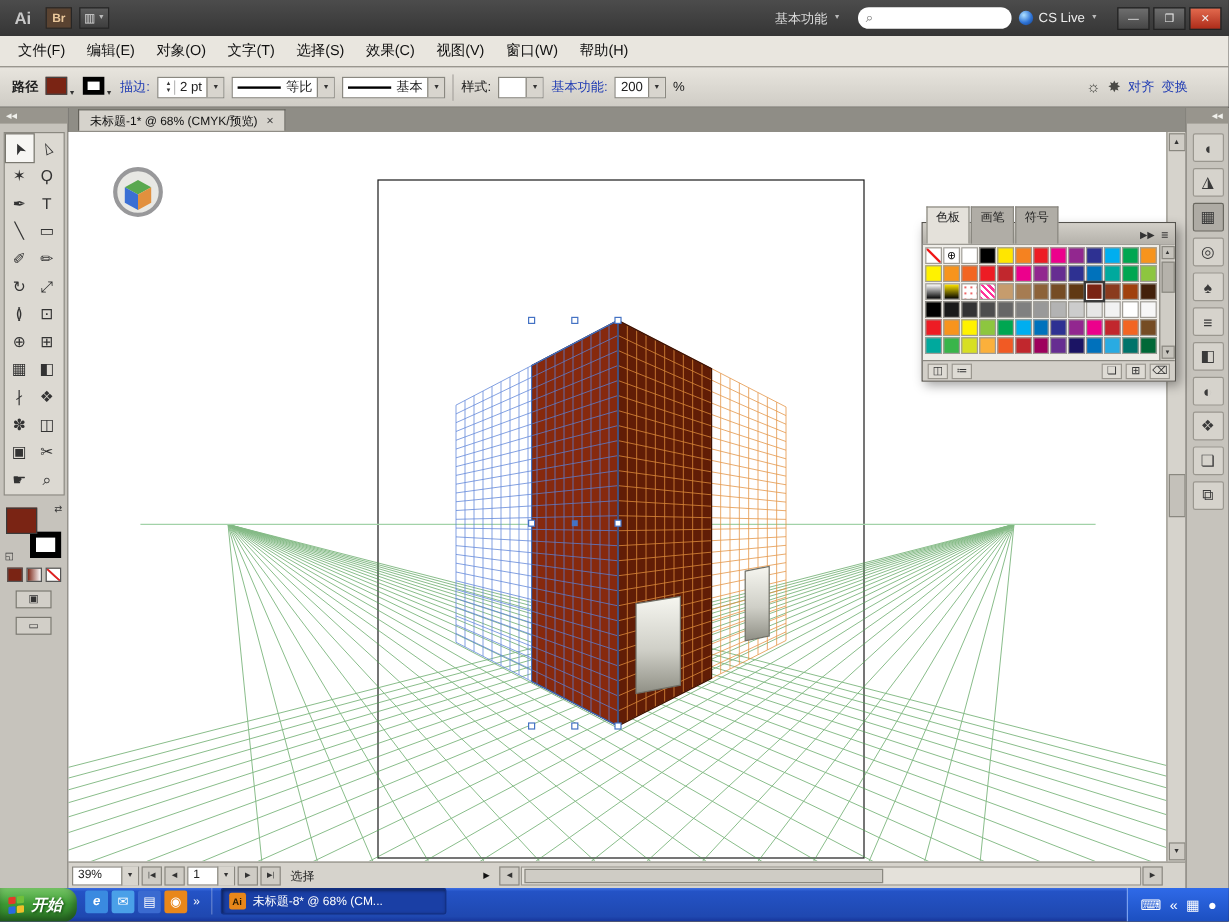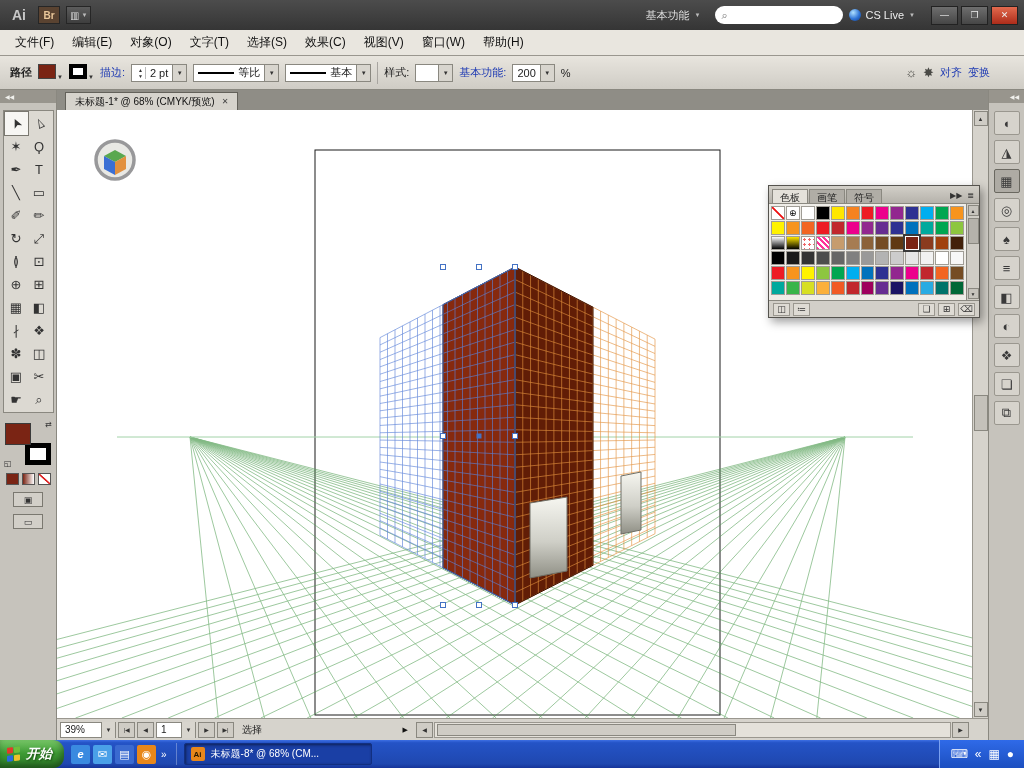--- a/index.html
+++ b/index.html
@@ -59,21 +59,21 @@
   .modebtn{width:30px;height:15px;margin:7px auto 0;background:#d2cfc8;border:1px solid #7a7870;display:flex;align-items:center;justify-content:center;font-size:9px;color:#333}
 
   
   .right-dock{position:absolute;left:988px;top:90px;width:36px;height:650px;background:#c6c3bc;border-left:1px solid #8a8880}
   .rd-icons{display:flex;flex-direction:column;align-items:center;gap:5px;margin-top:8px}
   .rd-btn{width:26px;height:24px;display:flex;align-items:center;justify-content:center;font-size:13px;color:#3a3a3a;background:#d6d3cc;border:1px solid #9a978f;border-radius:2px}
   .rd-btn.active{background:#aeaba4;border-color:#6a6860}
 
   
   .doc-area{position:absolute;left:57px;top:90px;width:931px;height:650px;background:#8f8d86}
-  .tabbar{height:20px;display:flex;align-items:flex-end;padding-left:8px}
+  .tabbar{height:20px;display:flex;align-items:center;padding-left:8px}
   .doctab{height:18px;background:#d6d3cc;border:1px solid #63615a;border-bottom:none;display:flex;align-items:center;gap:7px;padding:0 9px;font-size:10px;color:#111}
   .tab-close{font-size:8px;color:#444}
   .canvas{position:absolute;left:0;top:20px;width:915px;height:608px;background:#fff;overflow:hidden}
   .canvas svg{position:absolute;left:0;top:0}
   .vscroll{position:absolute;right:0;top:20px;width:16px;height:608px;background:#d6d3cc;border-left:1px solid #9a978f;display:flex;flex-direction:column;align-items:center}
   .vs-btn{width:14px;height:15px;margin:1px 0;font-size:6px;display:flex;align-items:center;justify-content:center;background:#cfccc5;border:1px solid #8a8880;color:#333}
   .vs-track{flex:1;width:14px;position:relative}
   .vs-thumb{position:absolute;left:0;top:268px;width:14px;height:36px;background:#c4c1ba;border:1px solid #8a8880}
   .docstatus{position:absolute;left:0;top:628px;width:931px;height:22px;background:#d6d3cc;border-top:1px solid #9a978f;display:flex;align-items:center;gap:2px;padding:0 3px;font-size:10px;color:#222}
   .zoom-combo{width:56px;height:16px}
@@ -82,21 +82,21 @@
   .status-field{width:178px;height:16px;display:flex;align-items:center;justify-content:space-between;padding:0 6px}
   .status-pop{font-size:7px;color:#111}
   .hscroll{flex:1;height:16px;display:flex;align-items:center;gap:1px}
   .hs-track{flex:1;height:16px;background:#e4e1da;border:1px solid #9a978f;position:relative}
   .hs-thumb{position:absolute;left:2px;top:1px;height:12px;width:58%;background:#cfccc5;border:1px solid #8a8880}
   .corner{width:14px;height:16px}
 
   
   .sw-panel{position:absolute;left:711px;top:95px;width:212px;height:133px;background:#d6d3cc;border:1px solid #55534e;box-shadow:3px 4px 9px rgba(0,0,0,.38);z-index:5}
   .sw-header{height:17px;background:linear-gradient(#d2cfc8,#b5b2ab);display:flex;align-items:flex-end;gap:1px;padding:1px 3px 0}
-  .sw-tab{font-size:10px;padding:1px 7px 0;background:#b0ada6;border:1px solid #8a8880;border-bottom:none;color:#222;height:14px}
+  .sw-tab{font-size:10px;padding:1px 7px 0;background:#b0ada6;border:1px solid #8a8880;border-bottom:none;color:#222;height:31px}
   .sw-tab.active{background:#e4e1da}
   .sw-hicons{margin-left:auto;align-self:center;display:flex;gap:5px;font-size:8px;color:#333;padding-right:2px}
   .sw-body{height:97px;background:#efede8;border-top:1px solid #8a8880;display:flex}
   .sw-grid{flex:1;display:grid;grid-template-columns:repeat(13,1fr);grid-auto-rows:14px;gap:1px;padding:2px}
   .sw{border:1px solid #a09d96;min-height:12px}
   .sw-none{background:linear-gradient(to top right,#fff 42%,#e11 47%,#e11 53%,#fff 58%)}
   .sw-reg{background:#fff;display:flex;align-items:center;justify-content:center;font-size:9px;line-height:1;color:#000}
   .sw-gwk{background:linear-gradient(#fff,#000)}
   .sw-gyk{background:linear-gradient(#ffe600,#000)}
   .sw-dots{background:radial-gradient(#e66 1.2px,#fff 1.3px);background-size:5px 5px}
@@ -104,21 +104,21 @@
   .sw-sel{border:1px solid #fff;outline:2px solid #3a3a3a;position:relative;z-index:2}
   .sw-scroll{width:13px;background:#cfccc5;border-left:1px solid #8a8880;display:flex;flex-direction:column;align-items:center;font-size:5px;color:#333}
   .sw-sc-btn{width:11px;height:11px;display:flex;align-items:center;justify-content:center;background:#c6c3bc;border:1px solid #8a8880;margin:1px 0}
   .sw-sc-track{flex:1;width:11px;position:relative}
   .sw-sc-thumb{position:absolute;top:1px;left:0;width:11px;height:26px;background:#b5b2ab;border:1px solid #8a8880}
   .sw-footer{height:17px;background:#d2cfc8;border-top:1px solid #8a8880;display:flex;align-items:center;gap:3px;padding:0 4px}
   .swf-btn{width:17px;height:13px;display:flex;align-items:center;justify-content:center;font-size:9px;color:#333;background:#dedbd4;border:1px solid #9a978f}
   .swf-spacer{flex:1}
 
   
-  .taskbar{position:absolute;left:0;top:740px;width:1024px;height:28px;background:linear-gradient(#3d6fe4 0%,#2453c6 10%,#1f48b0 85%,#16349a 100%);display:flex;align-items:center}
+  .taskbar{position:absolute;left:0;top:740px;width:1024px;height:28px;background:linear-gradient(#3d6fe4 0%,#2453c6 10%,#1f48b0 85%,#16349a 100%);display:flex;}
   .startbtn{height:28px;padding:0 12px 0 7px;border-radius:0 11px 11px 0;background:linear-gradient(#77c767,#3d9a34 48%,#2e7d28);color:#fff;font-weight:bold;font-style:italic;font-size:13px;display:flex;align-items:center;gap:5px;text-shadow:1px 1px 2px #174a12;box-shadow:inset -2px -4px 7px rgba(0,0,0,.35)}
   .winflag{width:14px;height:14px;display:grid;grid-template-columns:6px 6px;gap:1px;transform:skewY(-6deg)}
   .winflag span{width:6px;height:6px;border-radius:1px}
   .ql{display:flex;align-items:center;gap:3px;padding:0 7px;border-right:1px solid rgba(255,255,255,.3);height:22px}
   .ql-btn{width:19px;height:19px;border-radius:2px;display:flex;align-items:center;justify-content:center;color:#fff;font-size:11px;font-weight:bold;font-style:italic}
   .ql-over{color:#fff;font-size:10px;padding:0 2px}
   .task-btn{margin-left:7px;width:188px;height:22px;background:#1a3fa5;border:1px solid #122f80;border-radius:2px;display:flex;align-items:center;gap:6px;padding:0 6px;color:#fff;font-size:10px;box-shadow:inset 1px 1px 3px rgba(0,0,0,.5);overflow:hidden;white-space:nowrap}
   .task-ai{width:14px;height:14px;background:#e8871a;color:#2a1a00;font-size:8px;font-weight:bold;display:flex;align-items:center;justify-content:center;border-radius:2px;flex:0 0 auto}
   .tb-fill{flex:1}
   .tray{height:28px;background:linear-gradient(#2f6ae8,#1c4fc0);border-left:1px solid #7aa0f0;display:flex;align-items:center;gap:7px;padding:0 10px;color:#fff}

